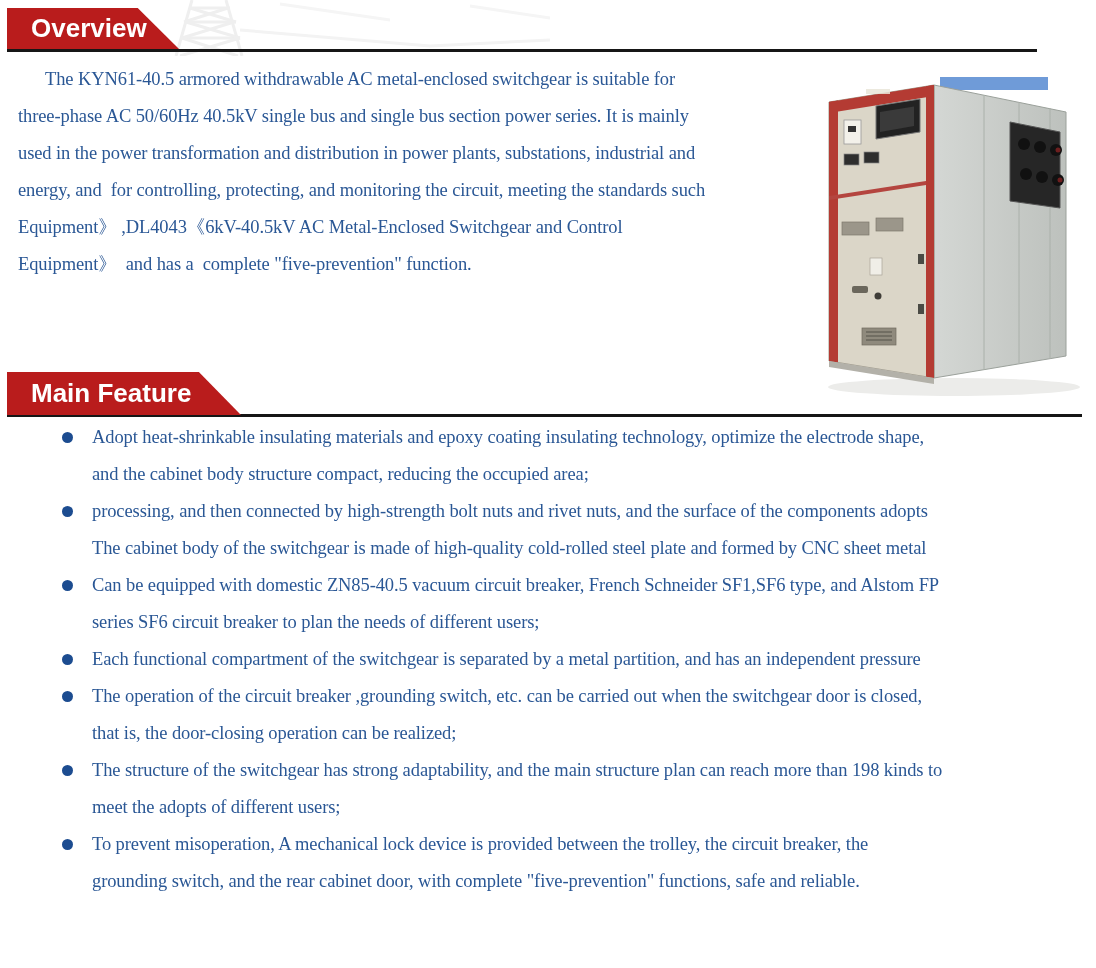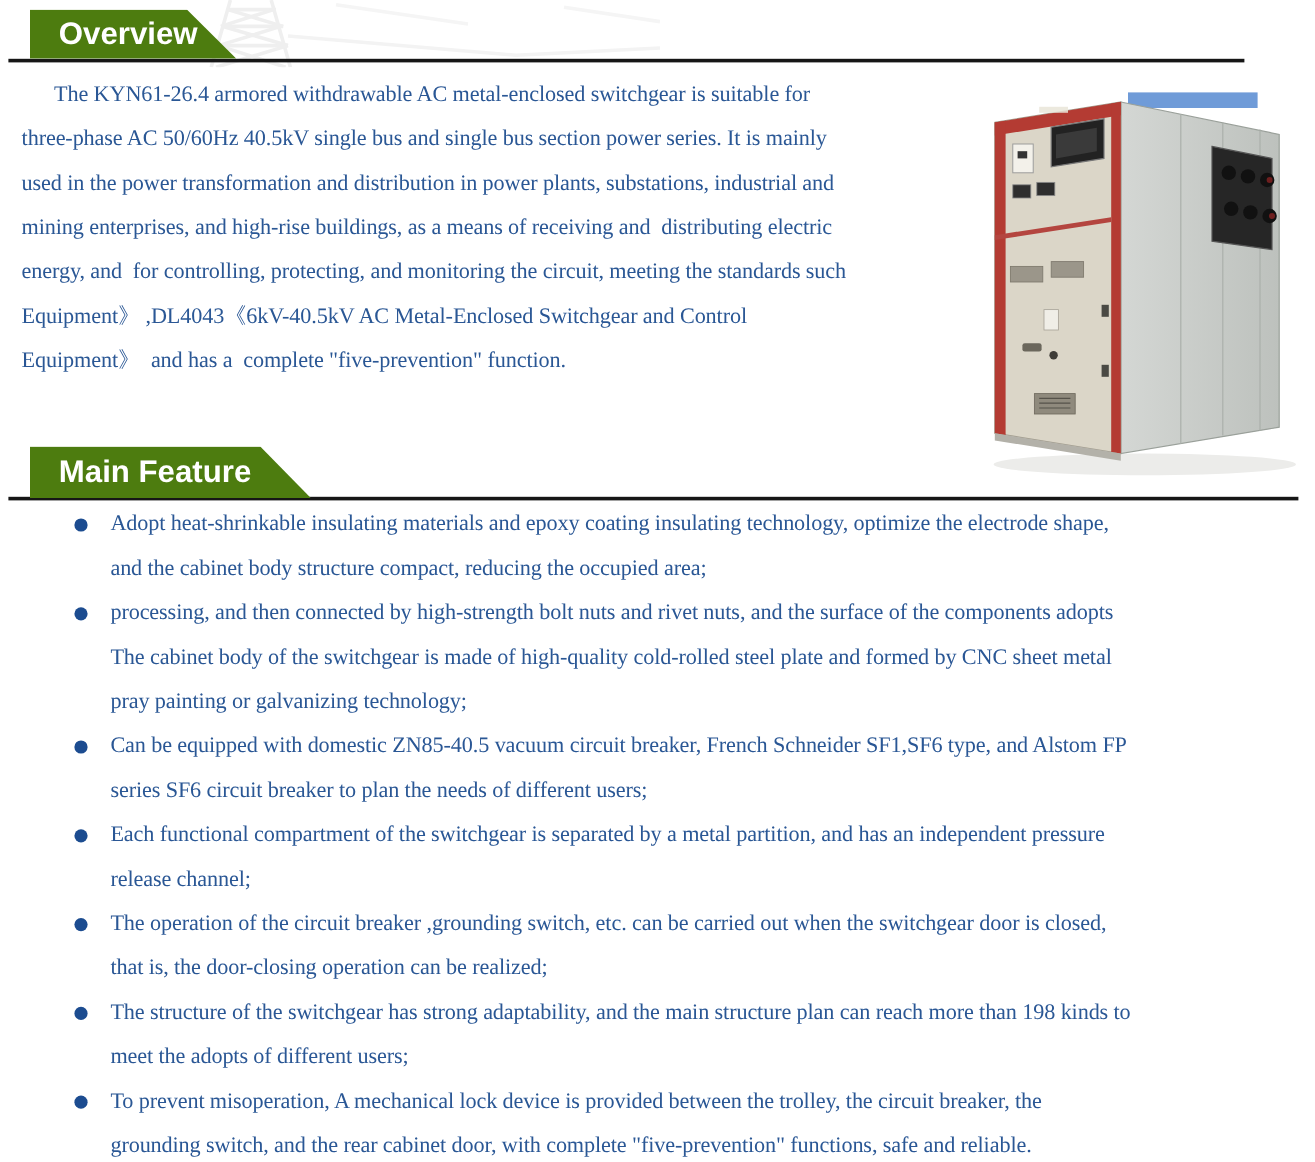--- a/index.html
+++ b/index.html
@@ -6,21 +6,21 @@
   .page {
     position:relative; width:1096px; height:968px;
     background:#ffffff; overflow:hidden;
     font-family:"Liberation Serif","DejaVu Serif",serif;
   }
   
   .watermark { position:absolute; left:130px; top:0; width:420px; height:56px; }
 
   
   .banner {
-    position:absolute; left:25px; background:#4d7c0f; color:#ffffff;
+    position:absolute; left:7px; background:#b91c1c; color:#ffffff;
     font-family:"Liberation Sans","DejaVu Sans",sans-serif; font-weight:bold;
     box-sizing:border-box; z-index:3;
   }
   .banner-overview {
     top:8px; width:172px; height:41px; line-height:41px; font-size:26px;
     padding-left:24px; clip-path:polygon(0 0, 76% 0, 100% 100%, 0 100%);
   }
   .banner-feature {
     top:372px; width:234px; height:43px; line-height:43px; font-size:26px;
     padding-left:24px; clip-path:polygon(0 0, 82% 0, 100% 100%, 0 100%);
@@ -64,24 +64,23 @@
     <path d="M110 30 L300 46 L420 40" stroke="#f3f3f3"></path>
     <path d="M150 4 L260 20 M340 6 L420 18" stroke="#f5f5f5"></path>
   </svg>
 
   <div class="banner banner-overview">
     <span>Overview</span>
   </div>
   <div class="rule rule-overview"></div>
 
   <div class="overview-para">
-      <div class="para-line">The KYN61-26.4 armored withdrawable AC metal-enclosed switchgear is suitable for</div>
+      <div class="para-line">The KYN61-40.5 armored withdrawable AC metal-enclosed switchgear is suitable for</div>
       <div class="para-line">three-phase AC 50/60Hz 40.5kV single bus and single bus section power series. It is mainly</div>
       <div class="para-line">used in the power transformation and distribution in power plants, substations, industrial and</div>
-      <div class="para-line">mining enterprises, and high-rise buildings, as a means of receiving and  distributing electric</div>
       <div class="para-line">energy, and  for controlling, protecting, and monitoring the circuit, meeting the standards such</div>
       <div class="para-line">Equipment》 ,DL4043《6kV-40.5kV AC Metal-Enclosed Switchgear and Control</div>
       <div class="para-line">Equipment》  and has a  complete "five-prevention" function.</div>
     </div>
 
   <div class="product-photo">
     <svg viewBox="0 0 280 332" width="280" height="332">
       <defs>
         <linearGradient id="gradSide" x1="0" y1="0" x2="1" y2="0">
           <stop offset="0" stop-color="#d4d7d4"></stop>
@@ -147,31 +146,29 @@
   <div class="feature-list">
       <div class="feature-item">
         <span class="bullet-dot"></span>
         <div class="feature-line">Adopt heat-shrinkable insulating materials and epoxy coating insulating technology, optimize the electrode shape,</div>
         <div class="feature-line">and the cabinet body structure compact, reducing the occupied area;</div>
       </div>
       <div class="feature-item">
         <span class="bullet-dot"></span>
         <div class="feature-line">processing, and then connected by high-strength bolt nuts and rivet nuts, and the surface of the components adopts</div>
         <div class="feature-line">The cabinet body of the switchgear is made of high-quality cold-rolled steel plate and formed by CNC sheet metal</div>
-        <div class="feature-line">pray painting or galvanizing technology;</div>
       </div>
       <div class="feature-item">
         <span class="bullet-dot"></span>
         <div class="feature-line">Can be equipped with domestic ZN85-40.5 vacuum circuit breaker, French Schneider SF1,SF6 type, and Alstom FP</div>
         <div class="feature-line">series SF6 circuit breaker to plan the needs of different users;</div>
       </div>
       <div class="feature-item">
         <span class="bullet-dot"></span>
         <div class="feature-line">Each functional compartment of the switchgear is separated by a metal partition, and has an independent pressure</div>
-        <div class="feature-line">release channel;</div>
       </div>
       <div class="feature-item">
         <span class="bullet-dot"></span>
         <div class="feature-line">The operation of the circuit breaker ,grounding switch, etc. can be carried out when the switchgear door is closed,</div>
         <div class="feature-line">that is, the door-closing operation can be realized;</div>
       </div>
       <div class="feature-item">
         <span class="bullet-dot"></span>
         <div class="feature-line">The structure of the switchgear has strong adaptability, and the main structure plan can reach more than 198 kinds to</div>
         <div class="feature-line">meet the adopts of different users;</div>

